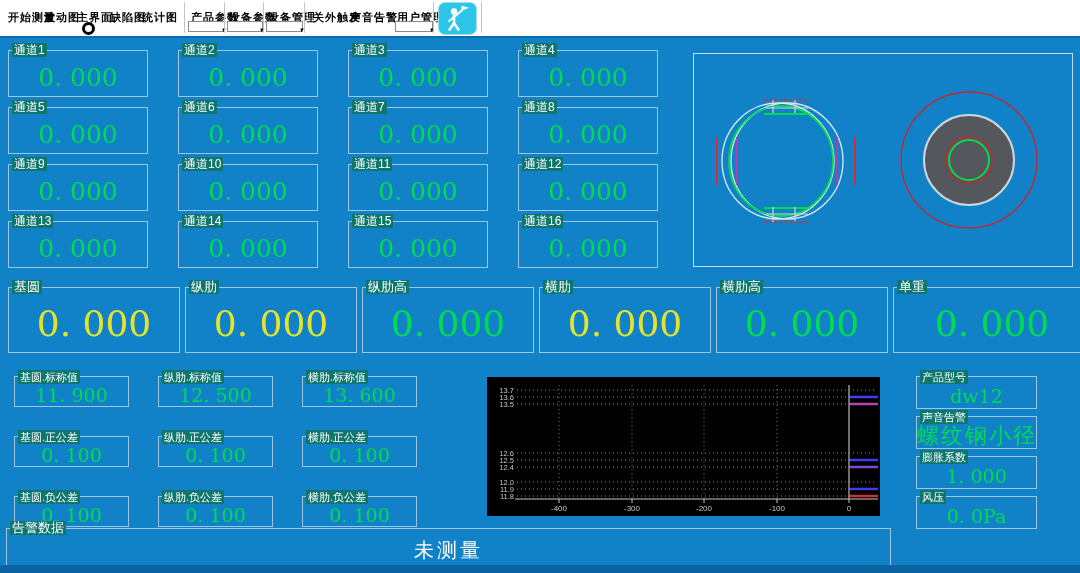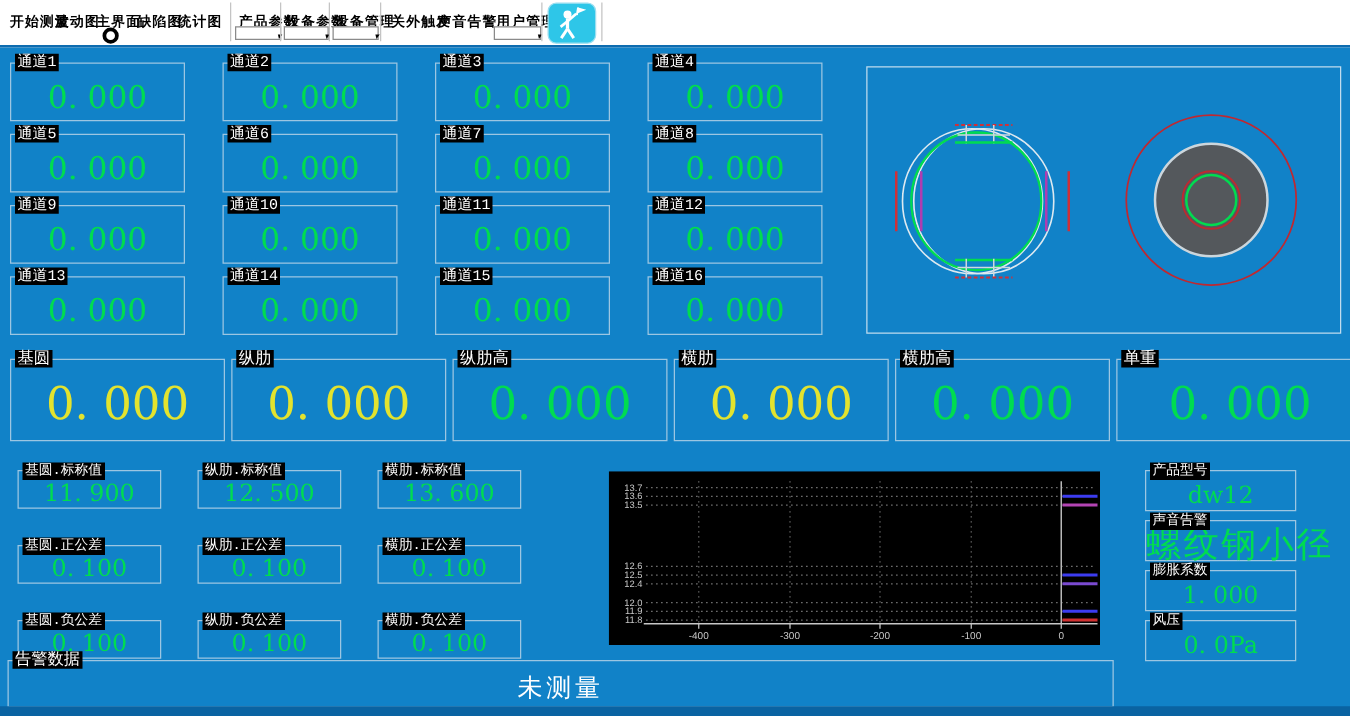--- a/index.html
+++ b/index.html
@@ -16,22 +16,22 @@
   .combo .arr{position:absolute;right:-1px;bottom:-2px;font-size:7px;line-height:7px;color:#000;}
   .dot{position:absolute;width:7px;height:7px;border:3px solid #000;border-radius:50%;}
   .tool-icon{position:absolute;left:438px;top:2px;width:37px;height:31px;background:#2EC6E8;
              border-radius:7px;border:1px solid #9adef0;}
 
   
   .screen{position:absolute;left:0;top:38px;width:1080px;height:535px;background:#1182C8;}
   .bottom-strip{position:absolute;left:0;top:527px;width:1080px;height:8px;background:#0A63A2;}
 
   .box{position:relative;border:1px solid #9CC6E2;}
-  .lbl{position:absolute;top:-8px;left:3px;padding:0 2px;background:#000000;color:#fff;
-       font-size:12px;line-height:14px;white-space:nowrap;z-index:2;font-family:Liberation Mono, monospace;}
+  .lbl{position:absolute;top:-8px;left:3px;padding:0 2px;background:#0f766e;color:#fff;
+       font-size:12px;line-height:14px;white-space:nowrap;z-index:2;}
   .lbl.sm{font-size:11px;top:-7px;}
   .bval{position:absolute;left:0;top:0;right:0;bottom:0;display:flex;align-items:center;
         justify-content:center;padding-top:7px;font-family:"DejaVu Serif",serif;
         color:#00DC50;white-space:nowrap;}
 
   .channels{position:absolute;left:8px;top:12px;display:grid;
             grid-template-columns:repeat(4,140px);grid-auto-rows:47px;
             column-gap:30px;row-gap:10px;}
   .channels .bval{font-size:25px;}
 
@@ -42,21 +42,21 @@
   .metric .bval{font-size:36px;}
 
   .params{position:absolute;left:14px;top:338px;display:grid;
           grid-template-columns:repeat(3,115px);grid-auto-rows:31px;
           column-gap:54px;row-gap:25px;gap:29px;}
   .params .bval{font-size:19px;}
 
   .product{position:absolute;left:916px;top:338px;display:flex;flex-direction:column;gap:7px;}
   .product .box{width:119px;height:31px;}
   .product .bval{font-size:19px;}
-  .product .bval.big{font-size:28px;letter-spacing:2px;justify-content:flex-start;overflow:visible;}
+  .product .bval.big{font-size:22px;letter-spacing:2px;justify-content:flex-start;overflow:visible;}
 
   .profile-panel{position:absolute;left:693px;top:15px;width:378px;height:212px;
                  border:1px solid #BFDCEE;}
 
   .chart-wrap{position:absolute;left:487px;top:339px;width:393px;height:139px;}
 
   .alarm{position:absolute;left:6px;top:490px;width:883px;height:36px;}
   .alarm .status{position:absolute;left:0;right:0;top:0;bottom:0;display:flex;
                  align-items:center;justify-content:center;color:#ffffff;font-size:20px;
                  letter-spacing:3px;padding-top:6px;}

